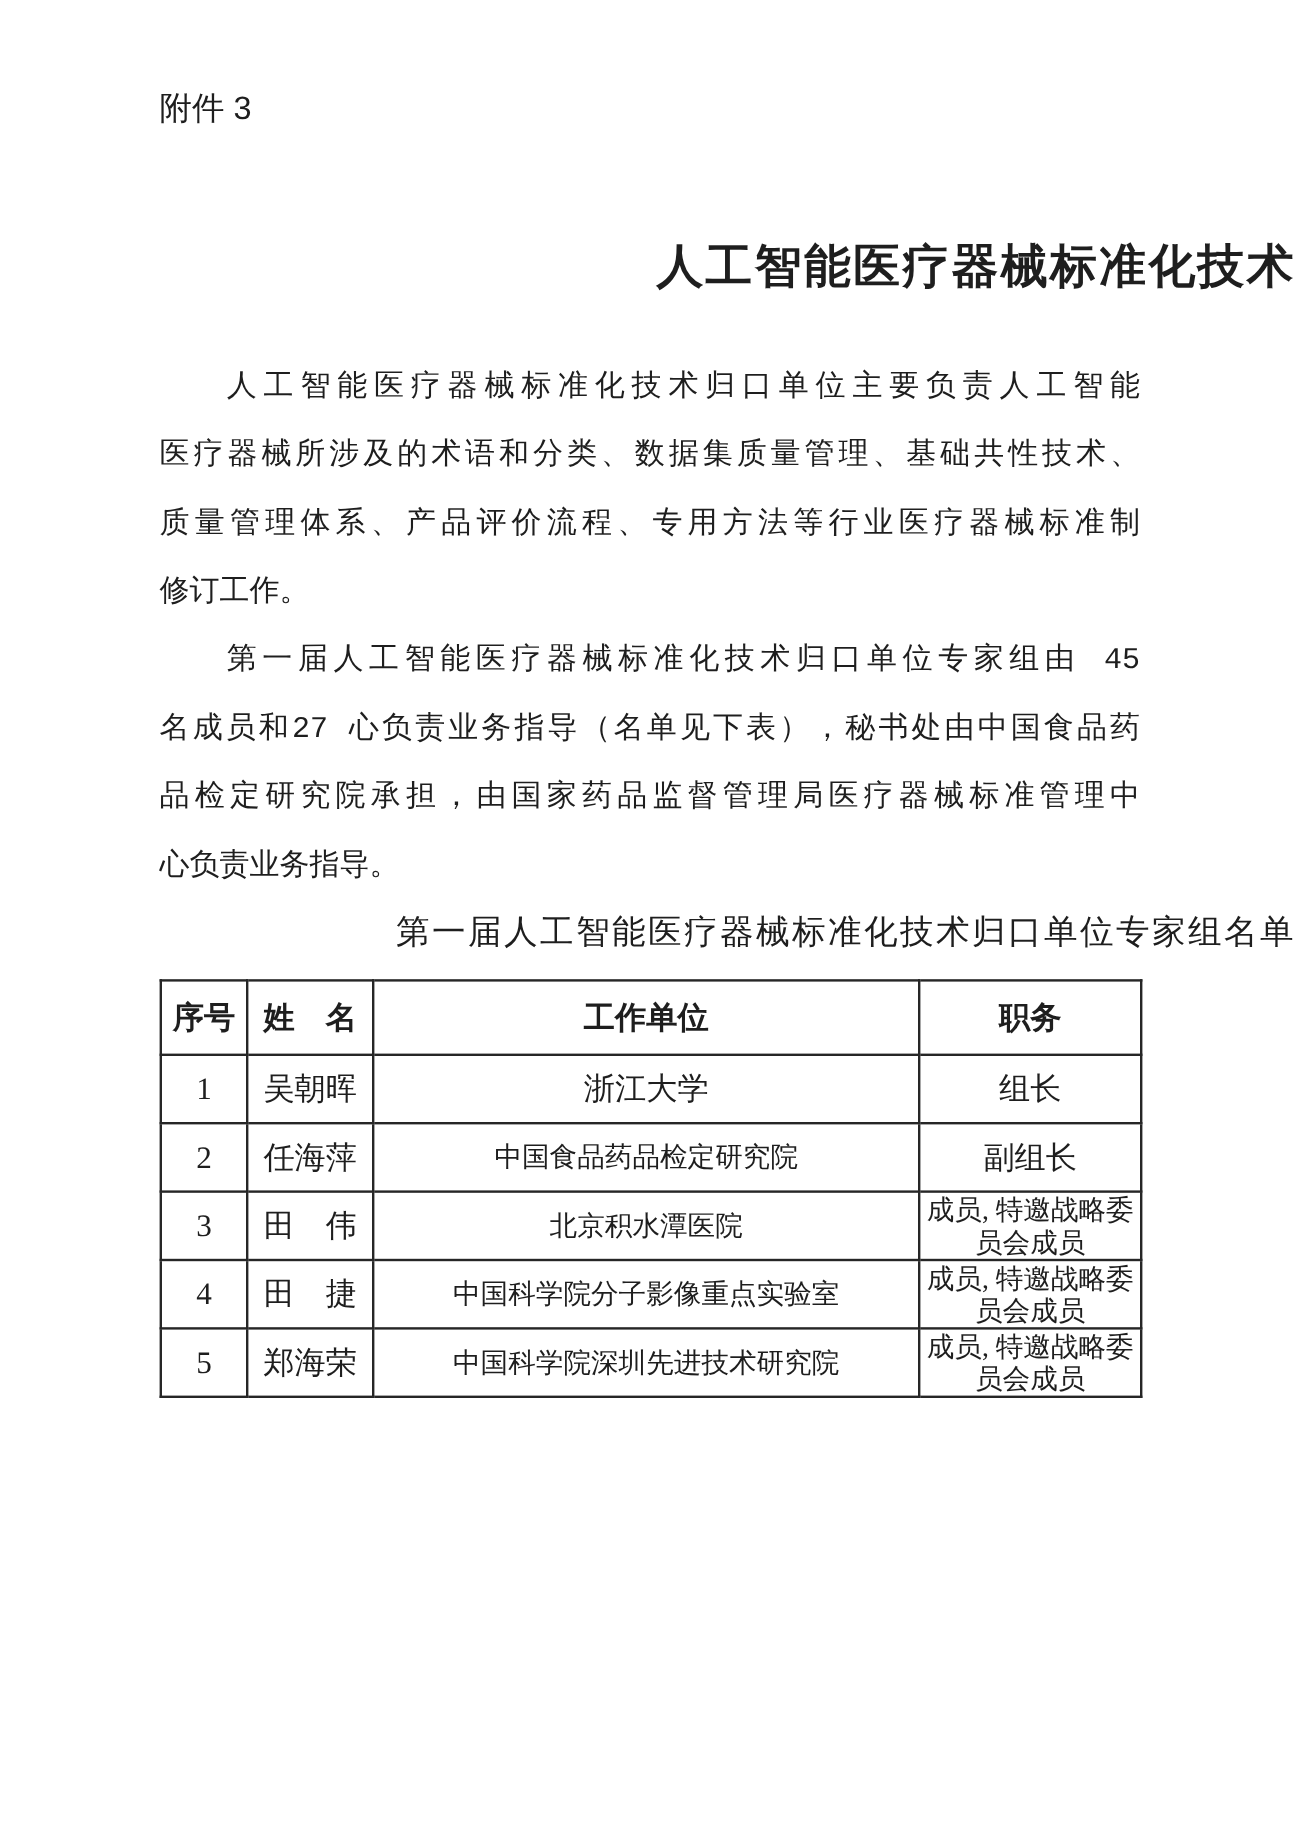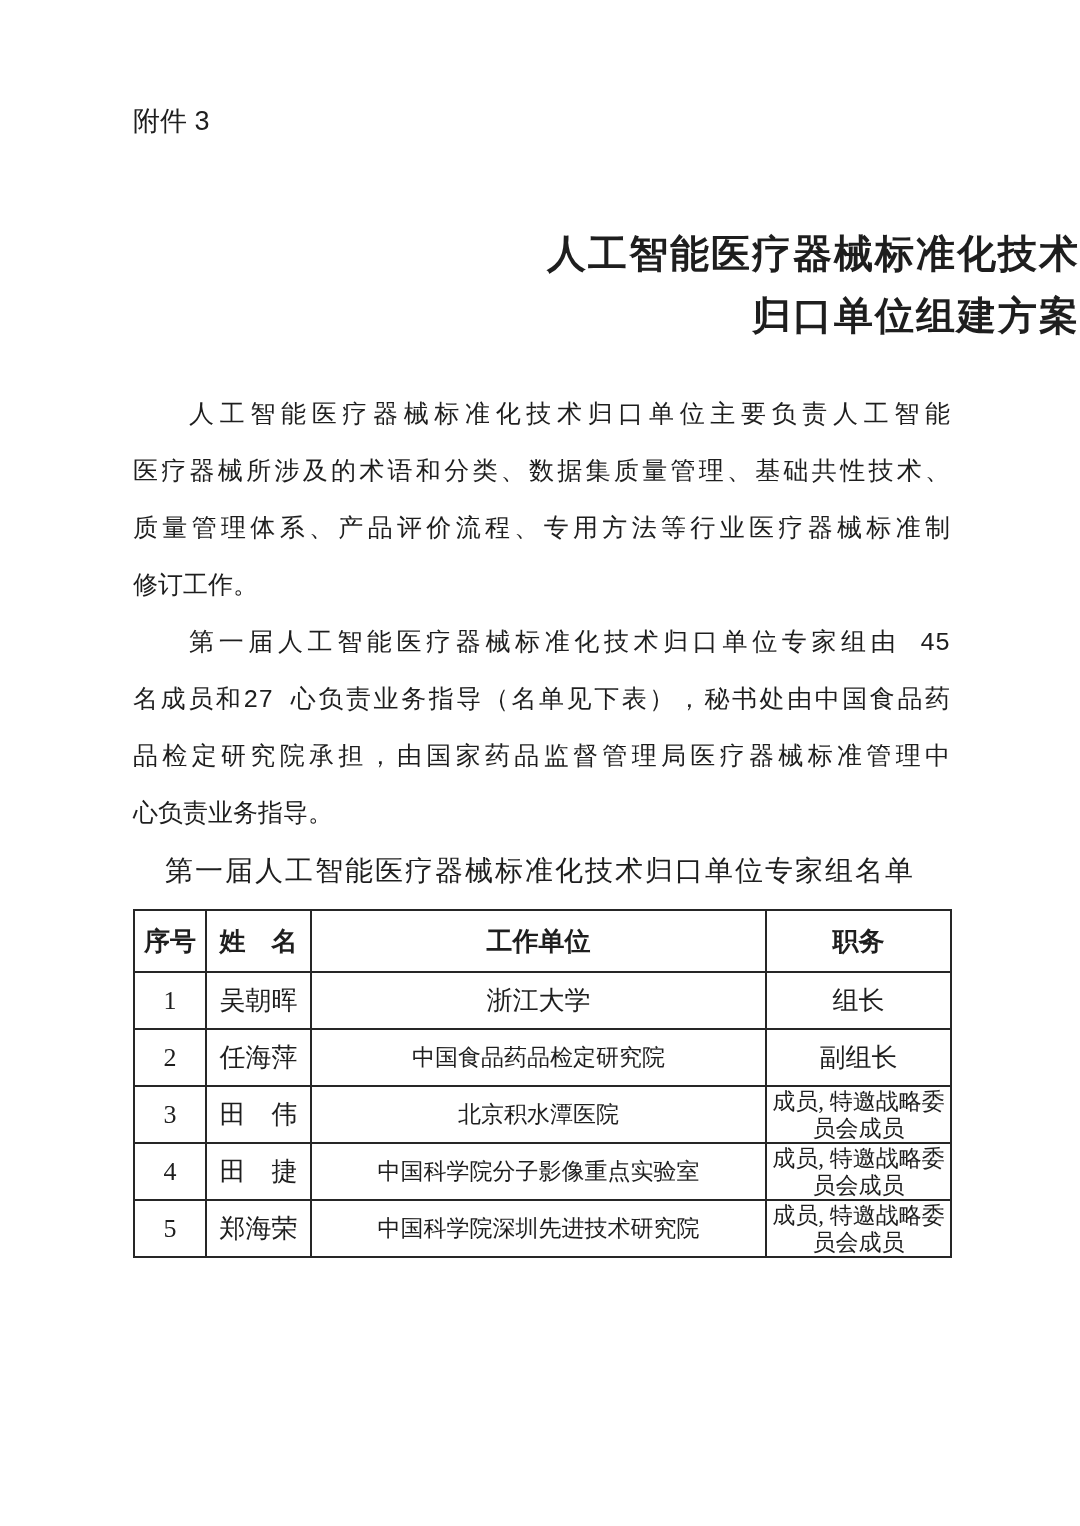--- a/index.html
+++ b/index.html
@@ -9,21 +9,21 @@
     font-family: "Liberation Serif", "DejaVu Serif", serif;
   }
   .page {
     position: relative;
     width: 1080px; height: 1526px;
     background: #ffffff;
     color: #1e1e1e;
     overflow: hidden;
   }
   .attachment {
-    padding-top: 103px;
+    padding-top: 72px;
     margin-left: 133px;
     font-family: "Liberation Sans", "DejaVu Sans", sans-serif;
     font-size: 27px;
     line-height: 36px;
   }
   .doc-title {
     margin-top: 84px;
     text-align: right;
     font-weight: bold;
     font-size: 39px;
@@ -37,21 +37,21 @@
     font-family: Liberation Mono, monospace;
   }
   .pline {
     text-align: justify;
     text-align-last: justify;
   }
   .pline.indent { padding-left: 56px; }
   .pline.lastline { text-align: right; text-align-last: left; }
   .table-caption {
     margin-top: 4px;
-    text-align: center;
+    text-align: right;
     font-size: 28px;
     line-height: 48px;
     letter-spacing: 2px;
   }
   table.expert-table {
     width: 817px;
     margin: 14px 0 0 133px;
     border-collapse: collapse;
     table-layout: fixed;
   }
@@ -84,21 +84,20 @@
 </style>
 </head>
 <body>
 
 <div class="page">
 
   <div class="attachment">附件 3</div>
 
   <div class="doc-title">
     <div class="title-line">人工智能医疗器械标准化技术</div>
-    <div class="title-line">归口单位组建方案</div>
   </div>
 
   <div class="paragraphs">
       <div>
         <div class="pline indent">人工智能医疗器械标准化技术归口单位主要负责人工智能</div>
         <div class="pline">医疗器械所涉及的术语和分类、数据集质量管理、基础共性技术、</div>
         <div class="pline">质量管理体系、产品评价流程、专用方法等行业医疗器械标准制</div>
         <div class="pline lastline">修订工作。</div>
       </div>
       <div>

